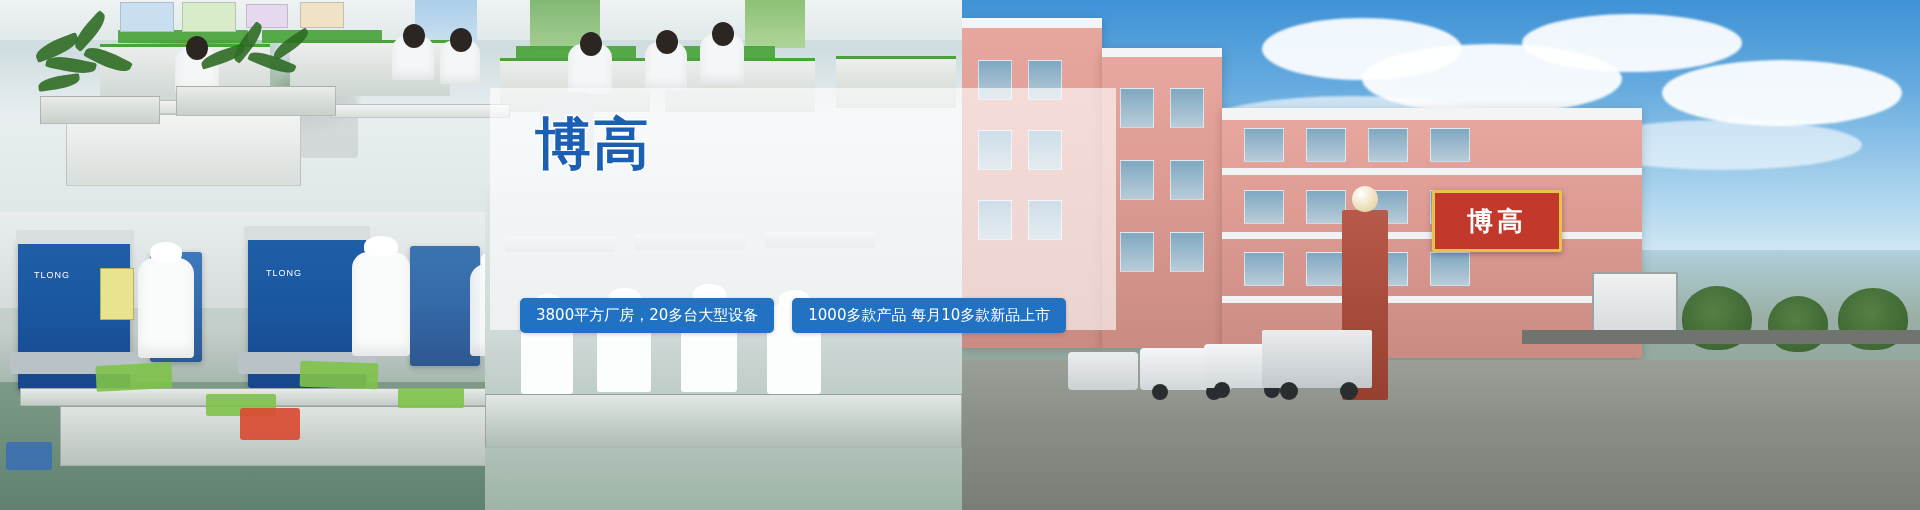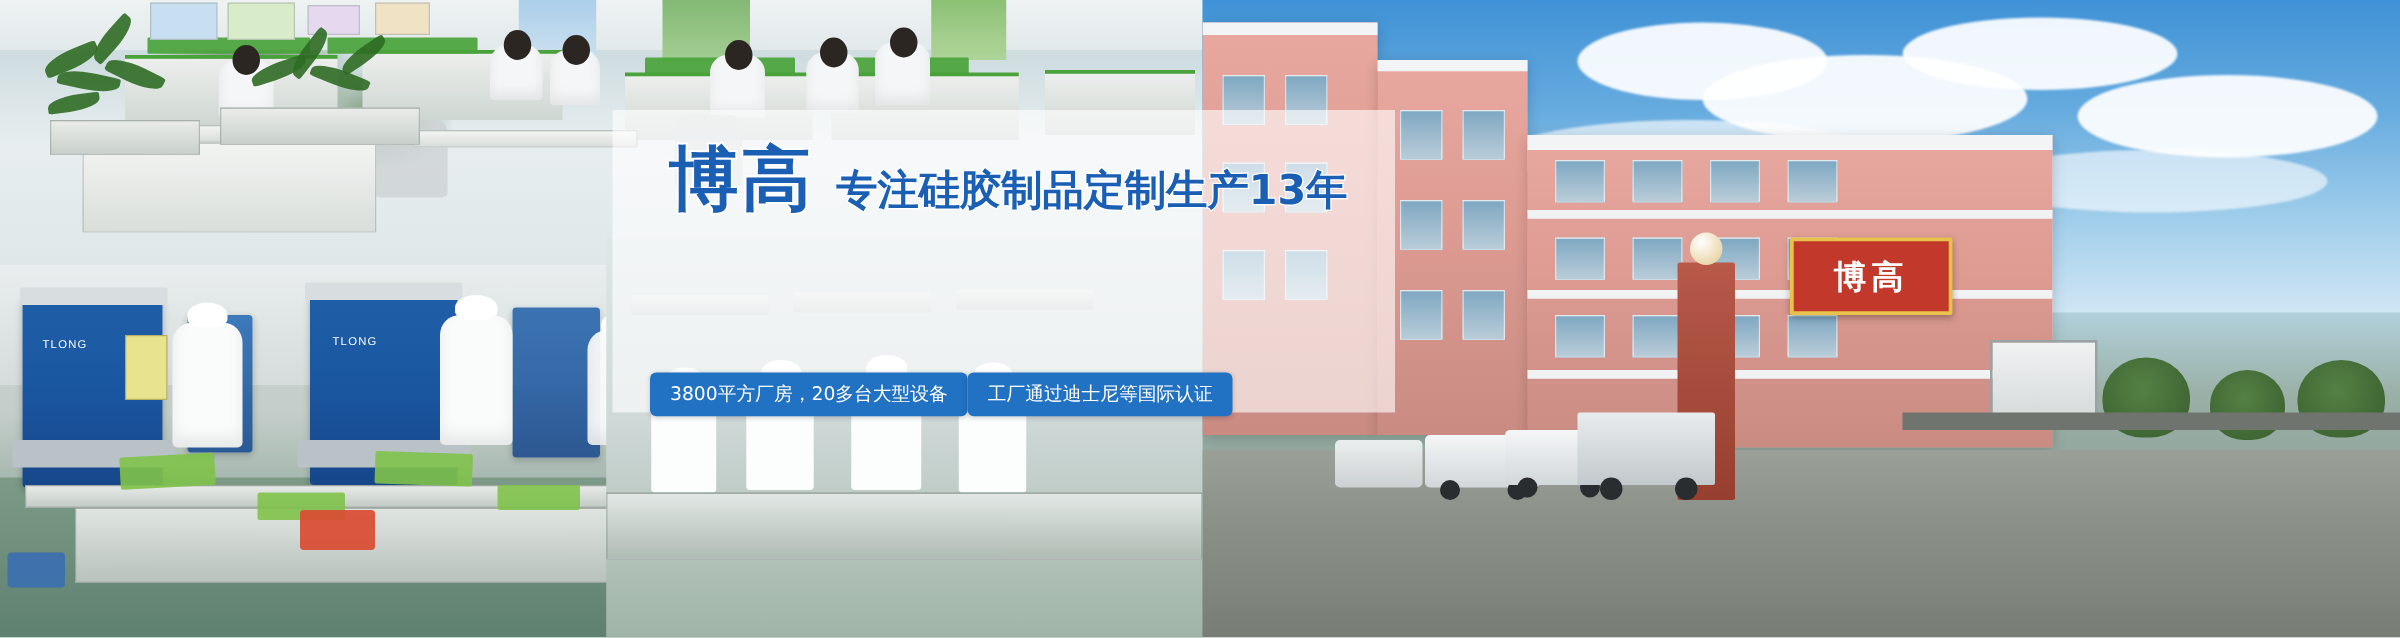--- a/index.html
+++ b/index.html
@@ -115,21 +115,21 @@
     font-family:"DejaVu Sans","Liberation Sans",sans-serif;
     -webkit-text-stroke:2px #ffffff; paint-order:stroke fill; }
 
   .bigline { position:absolute; font-weight:bold; color:#1a56c4; line-height:1;
     font-family:"DejaVu Sans","Liberation Sans",sans-serif;
     -webkit-text-stroke:4px #ffffff; paint-order:stroke fill;
     text-shadow:0 0 4px rgba(90,140,220,.85), 0 0 9px rgba(90,140,220,.55); }
   .bigline-1 { left:197px; top:88px; font-size:42px; letter-spacing:1px; }
   .bigline-2 { left:175px; top:134px; font-size:42px; letter-spacing:0px; }
 
-  .badges { position:absolute; left:30px; top:210px; display:flex; align-items:flex-end; gap:0; }
+  .badges { position:absolute; left:30px; top:210px; display:flex; align-items:flex-end; gap:18px; }
   .badge { background:#2272c4; color:#ffffff; font-size:15px; line-height:1;
     padding:10px 16px; border-radius:5px; white-space:nowrap;
     font-family:"DejaVu Sans","Liberation Sans",sans-serif;
     box-shadow:0 1px 4px rgba(0,0,0,.18); }
 </style>
 </head>
 <body>
 
 <div class="banner">
 
@@ -316,23 +316,22 @@
       <div style="position:absolute;left:560px;top:330px;width:400px;height:14px;background:#6f746e;"></div>
     </div>
   </div>
 
   <div class="overlay"></div>
 
   <div class="content">
 
     <div class="headline-row">
       <span class="logo-word">博高</span>
-      <span class="tagline">专注硅胶制品定制生产13年</span>
     </div>
 
 
     <div class="badges">
       <div class="badge">3800平方厂房，20多台大型设备</div>
-      <div class="badge">工厂通过迪士尼等国际认证</div>
+      <div class="badge">1000多款产品  每月10多款新品上市</div>
     </div>
   </div>
 
 </div>
 
 </body></html>

